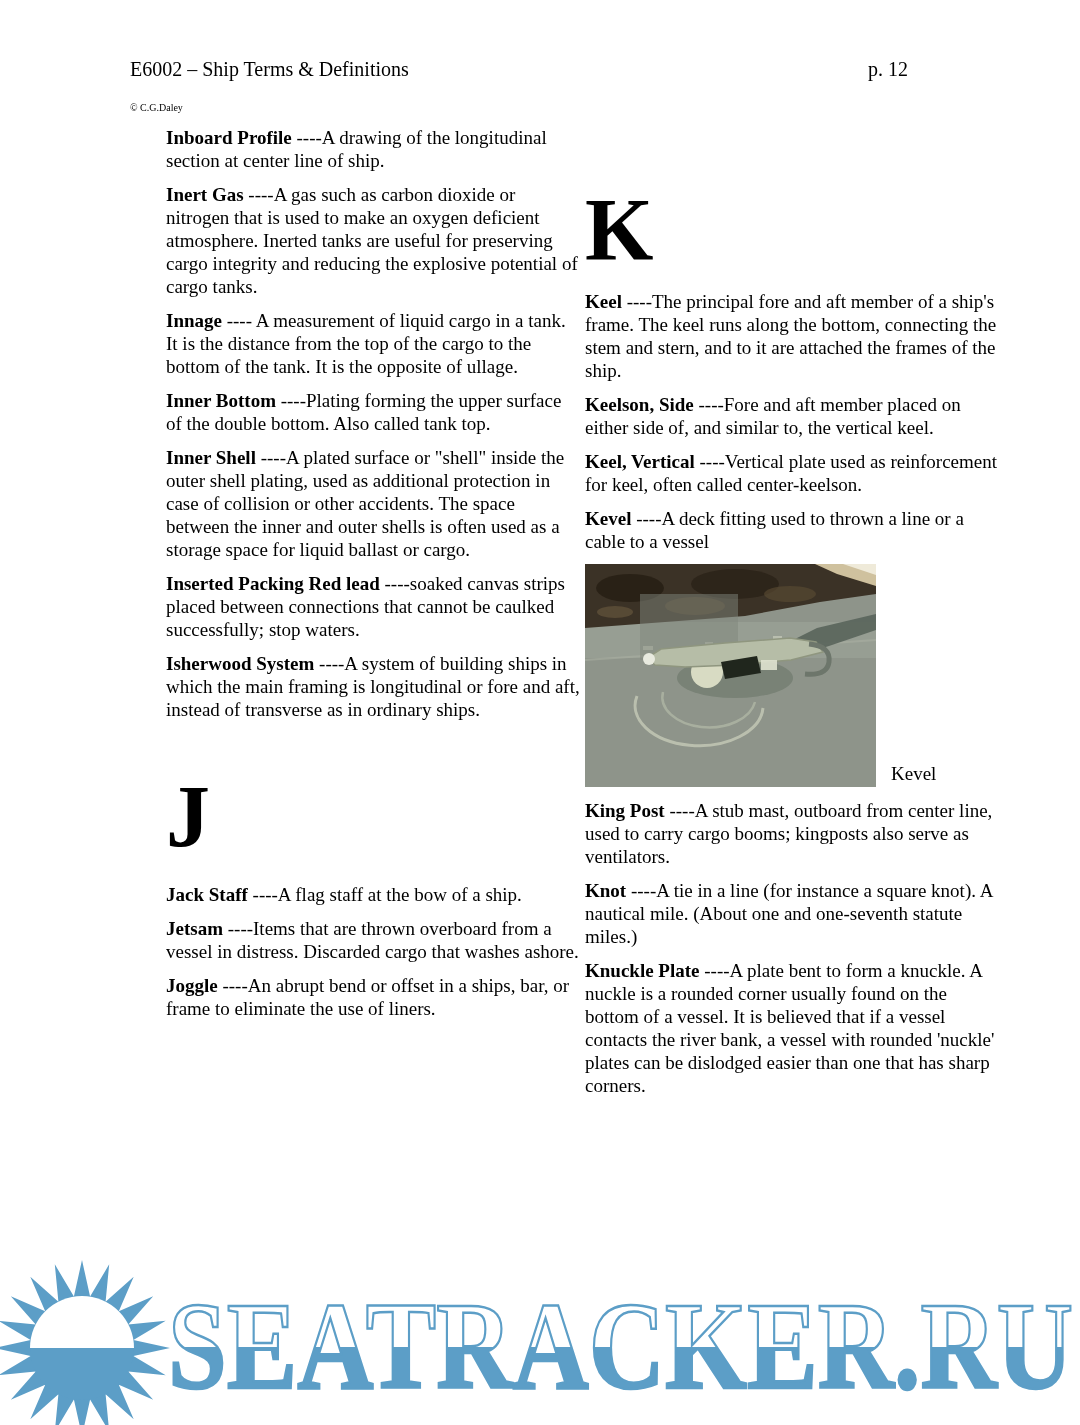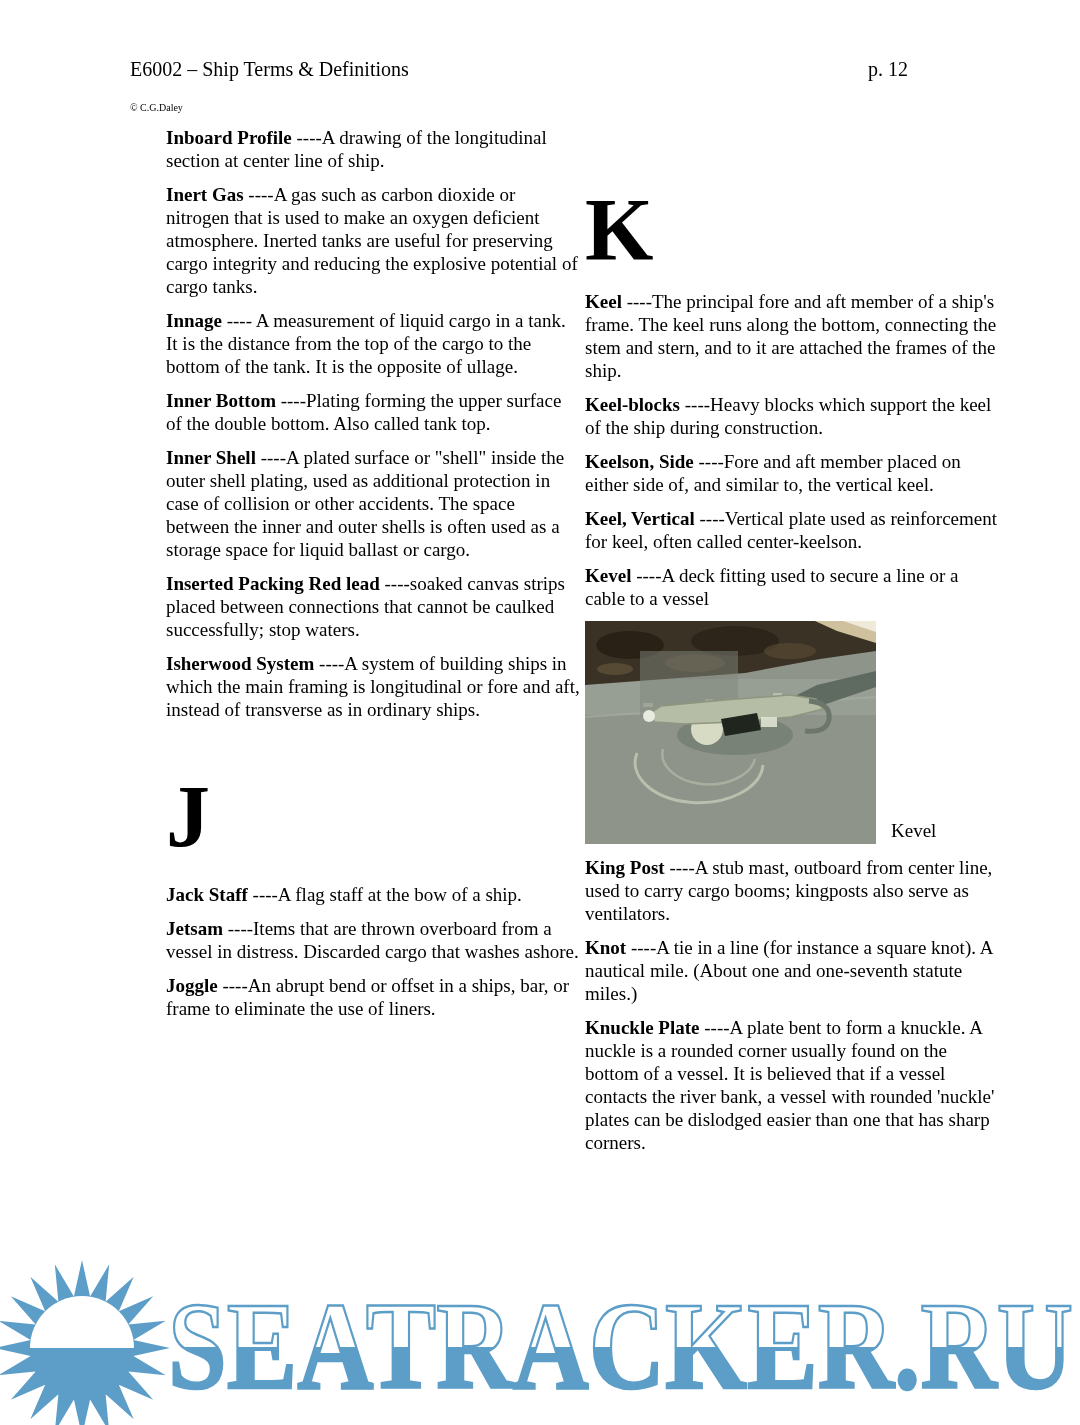--- a/index.html
+++ b/index.html
@@ -72,24 +72,23 @@
 
     <p class="entry"><b>Jack Staff</b><span> ----A flag staff at the bow of a ship.</span></p>
     <p class="entry"><b>Jetsam</b><span> ----Items that are thrown overboard from a vessel in distress. Discarded cargo that washes ashore.</span></p>
     <p class="entry"><b>Joggle</b><span> ----An abrupt bend or offset in a ships, bar, or frame to eliminate the use of liners.</span></p>
   </div>
 
   <div class="col col-right">
     <div class="letter">K</div>
 
     <p class="entry"><b>Keel</b><span> ----The principal fore and aft member of a ship's frame. The keel runs along the bottom, connecting the stem and stern, and to it are attached the frames of the ship.</span></p>
-    <p class="entry"><b>Keel-blocks</b><span> ----Heavy blocks which support the keel of the ship during construction.</span></p>
     <p class="entry"><b>Keelson, Side</b><span> ----Fore and aft member placed on either side of, and similar to, the vertical keel.</span></p>
     <p class="entry"><b>Keel, Vertical</b><span> ----Vertical plate used as reinforcement for keel, often called center-keelson.</span></p>
-    <p class="entry"><b>Kevel</b><span> ----A deck fitting used to secure a line or a cable to a vessel</span></p>
+    <p class="entry"><b>Kevel</b><span> ----A deck fitting used to thrown a line or a cable to a vessel</span></p>
 
     <div class="figure">
       <svg width="291" height="223" viewBox="0 0 291 223">
 
         <rect x="0" y="0" width="291" height="223" fill="#8e948a"></rect>
         <rect x="0" y="58" width="291" height="36" fill="#9aa195" opacity="0.75"></rect>
 
         <polygon points="0,0 291,0 291,30 235,38 160,52 80,58 0,64" fill="#3b3226"></polygon>
         <ellipse cx="45" cy="24" rx="34" ry="14" fill="#241c12" opacity="0.75"></ellipse>
         <ellipse cx="150" cy="20" rx="44" ry="15" fill="#241c12" opacity="0.6"></ellipse>

